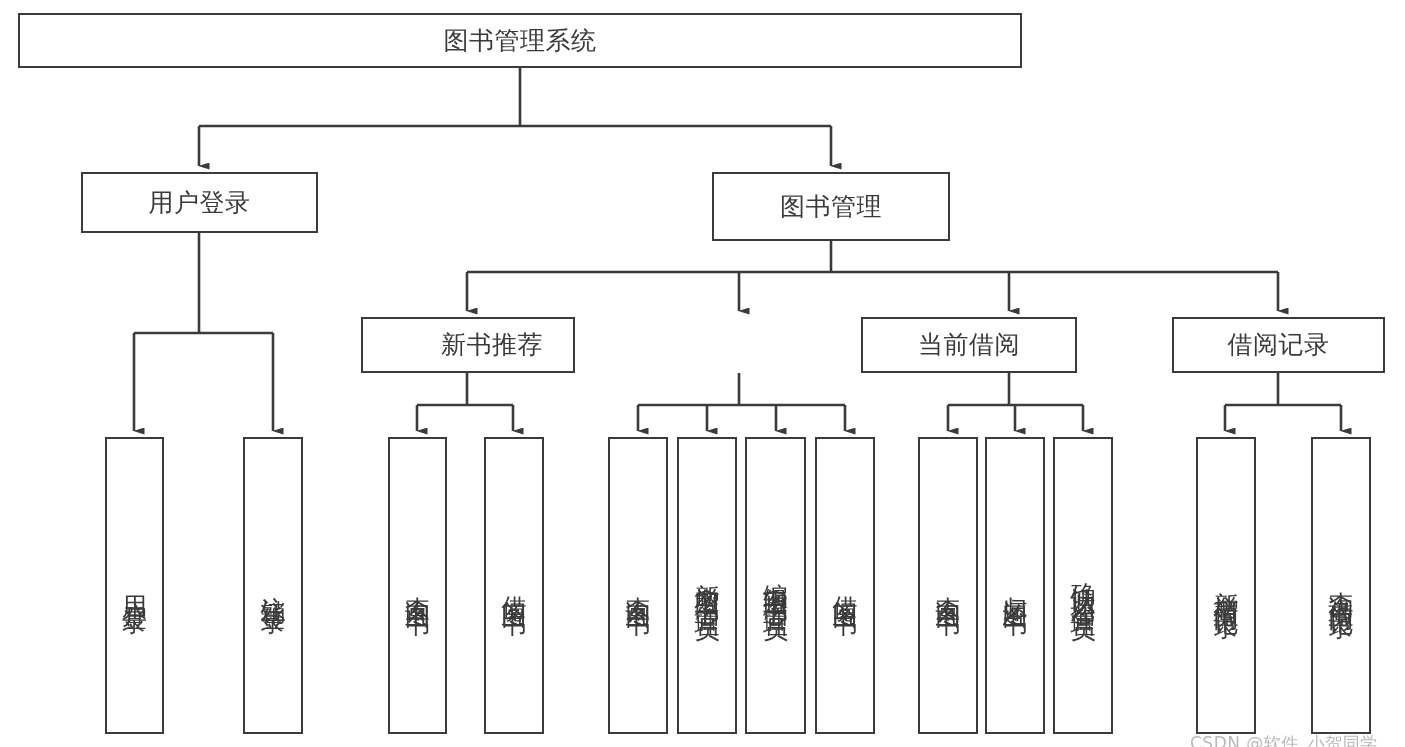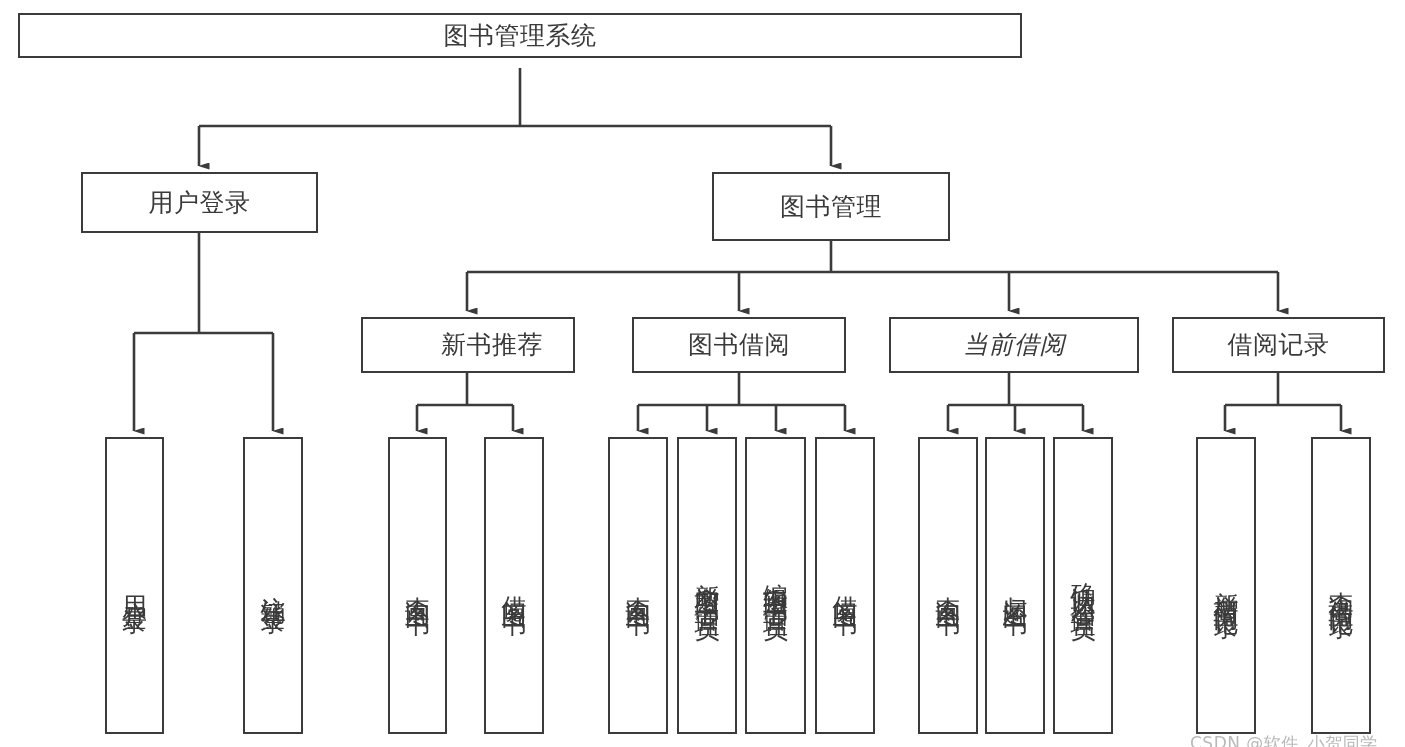--- a/index.html
+++ b/index.html
@@ -115,38 +115,35 @@
       <path d="M1015,405 L1015,431" marker-end="url(#arrowhead)"></path>
       <path d="M1083,405 L1083,431" marker-end="url(#arrowhead)"></path>
 
       <path d="M1278,373 L1278,405"></path>
       <path d="M1225,405 L1341,405"></path>
       <path d="M1225,405 L1225,431" marker-end="url(#arrowhead)"></path>
       <path d="M1341,405 L1341,431" marker-end="url(#arrowhead)"></path>
     </g>
   </svg>
 
-  <div class="node node-h node-root" style="left:18px; top:13px; width:1004px; height:45px;">
+  <div class="node node-h node-root" style="left:18px; top:13px; width:1004px; height:55px;">
     <span>图书管理系统</span>
   </div>
 
   <div class="node node-h" style="left:81px; top:172px; width:237px; height:61px;">
     <span>用户登录</span>
   </div>
   <div class="node node-h" style="left:712px; top:172px; width:238px; height:69px;">
     <span>图书管理</span>
   </div>
 
   <div class="node node-h" style="left:361px; top:317px; width:214px; height:56px;padding-left:48px;">
     <span>新书推荐</span>
   </div>
-  <div class="node node-h" style="left:632px; top:317px; width:214px; height:56px;">
-    <span>图书借阅</span>
-  </div>
-  <div class="node node-h" style="left:889px; top:317px; width:250px; height:56px;font-style:italic;">
+  <div class="node node-h" style="left:861px; top:317px; width:216px; height:56px;">
     <span>当前借阅</span>
   </div>
   <div class="node node-h" style="left:1172px; top:317px; width:213px; height:56px;">
     <span>借阅记录</span>
   </div>
 
   <div class="node leaf" style="left:105px; top:437px; width:59px; height:297px;">
     <span class="vtext">用户登录</span>
   </div>
   <div class="node leaf" style="left:243px; top:437px; width:60px; height:297px;">

